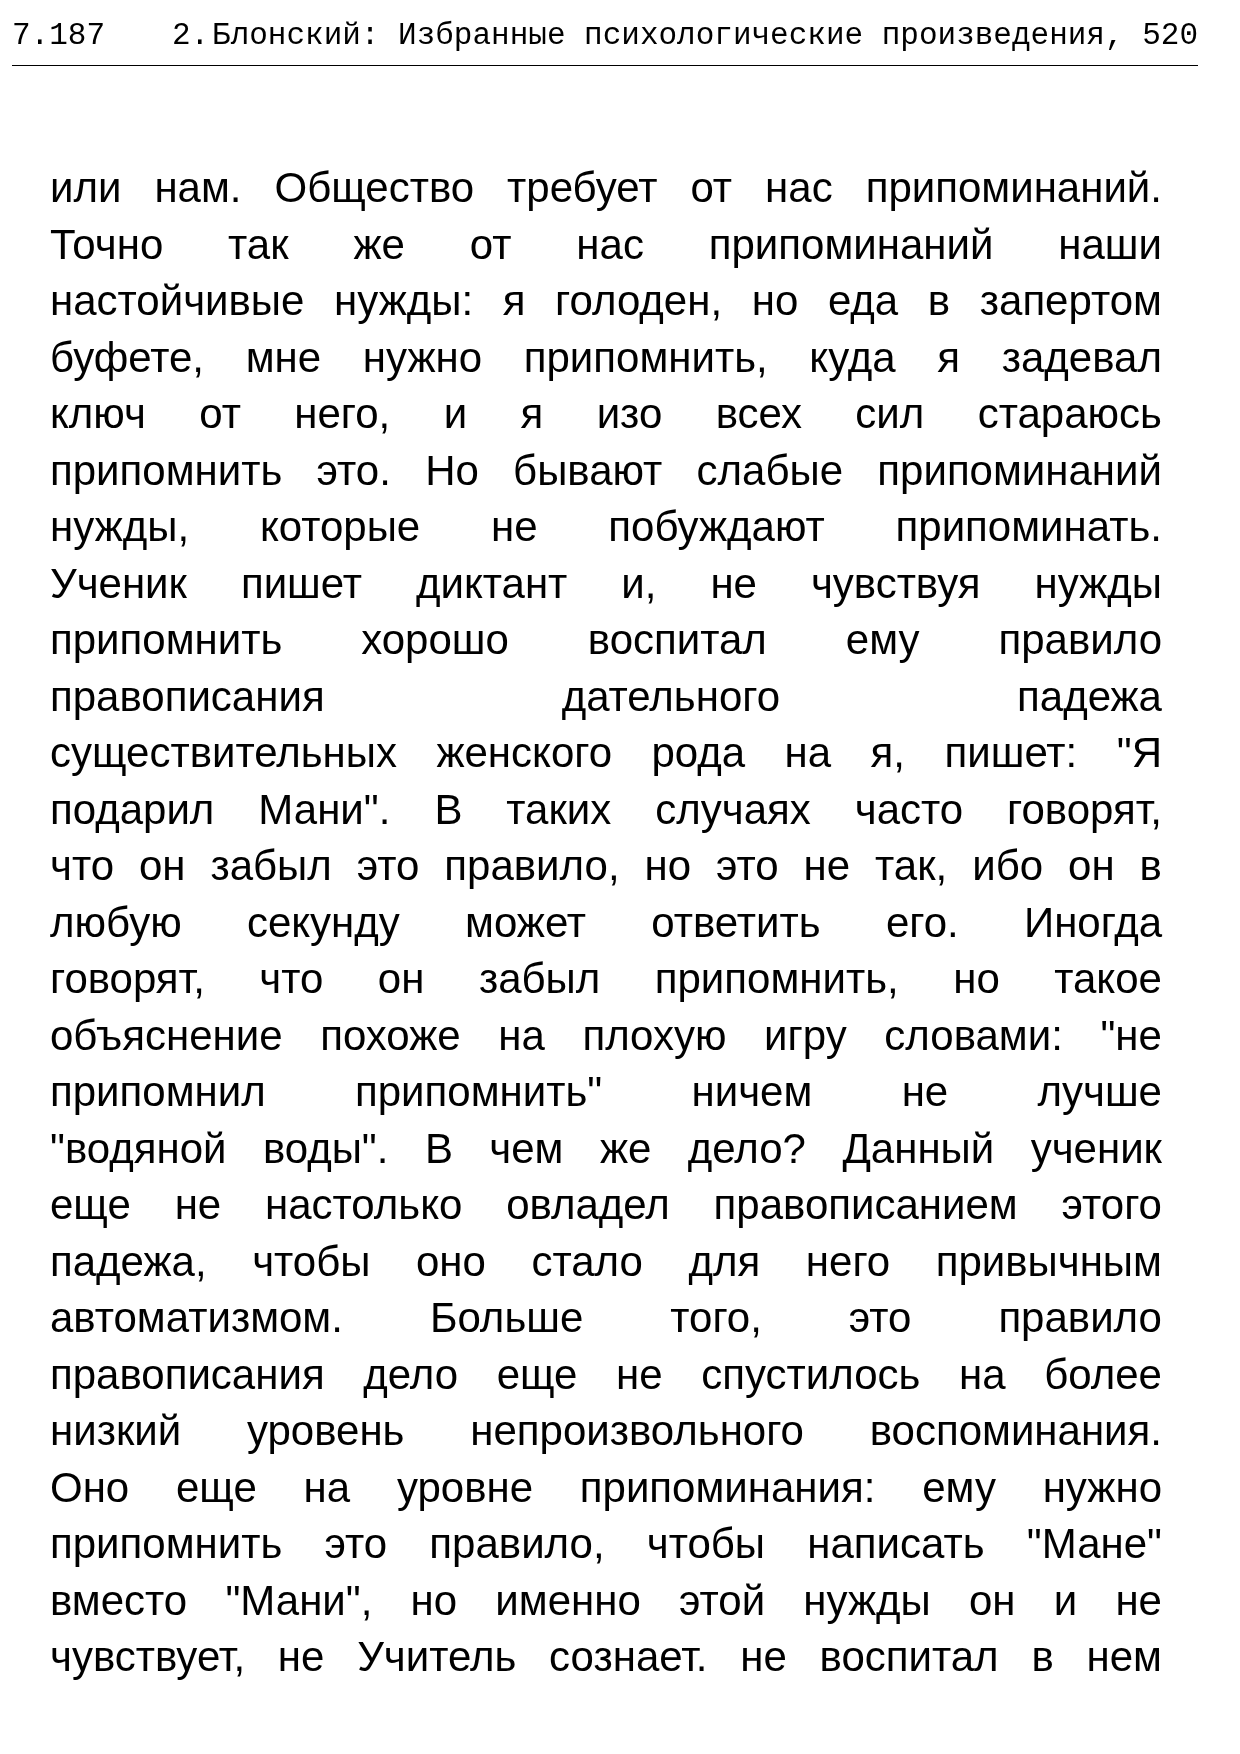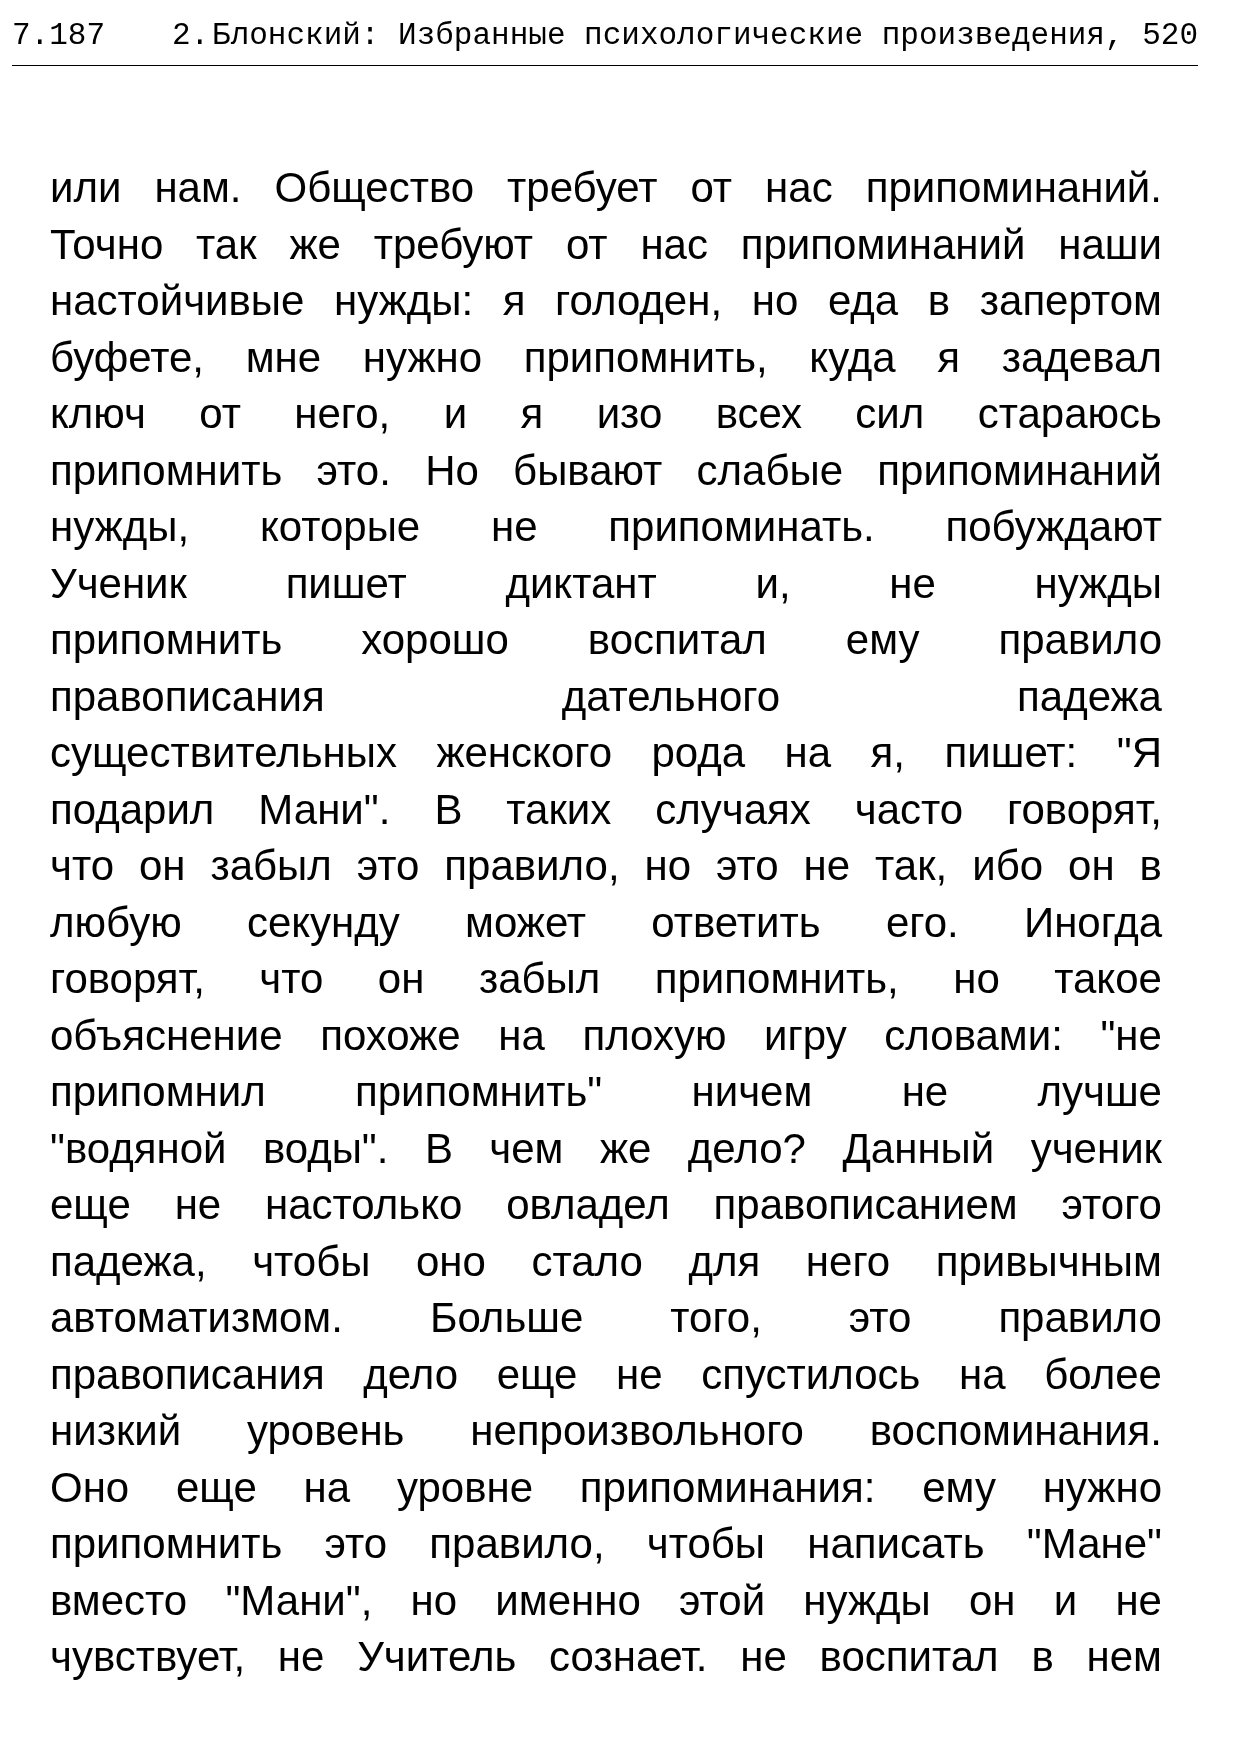--- a/index.html
+++ b/index.html
@@ -46,21 +46,20 @@
       <span class="w">Общество</span>
       <span class="w">требует</span>
       <span class="w">от</span>
       <span class="w">нас</span>
       <span class="w">припоминаний.</span>
     </div>
     <div class="line">
       <span class="w">Точно</span>
       <span class="w">так</span>
       <span class="w">же</span>
-      <span class="w">требуют</span>
       <span class="w">от</span>
       <span class="w">нас</span>
       <span class="w">припоминаний</span>
       <span class="w">наши</span>
     </div>
     <div class="line">
       <span class="w">настойчивые</span>
       <span class="w">нужды:</span>
       <span class="w">я</span>
       <span class="w">голоден,</span>
@@ -94,29 +93,30 @@
       <span class="w">это.</span>
       <span class="w">Но</span>
       <span class="w">бывают</span>
       <span class="w">слабые</span>
       <span class="w">припоминаний</span>
     </div>
     <div class="line">
       <span class="w">нужды,</span>
       <span class="w">которые</span>
       <span class="w">не</span>
+      <span class="w">побуждают</span>
       <span class="w">припоминать.</span>
-      <span class="w">побуждают</span>
     </div>
     <div class="line">
       <span class="w">Ученик</span>
       <span class="w">пишет</span>
       <span class="w">диктант</span>
       <span class="w">и,</span>
       <span class="w">не</span>
+      <span class="w">чувствуя</span>
       <span class="w">нужды</span>
     </div>
     <div class="line">
       <span class="w">припомнить</span>
       <span class="w">хорошо</span>
       <span class="w">воспитал</span>
       <span class="w">ему</span>
       <span class="w">правило</span>
     </div>
     <div class="line">

